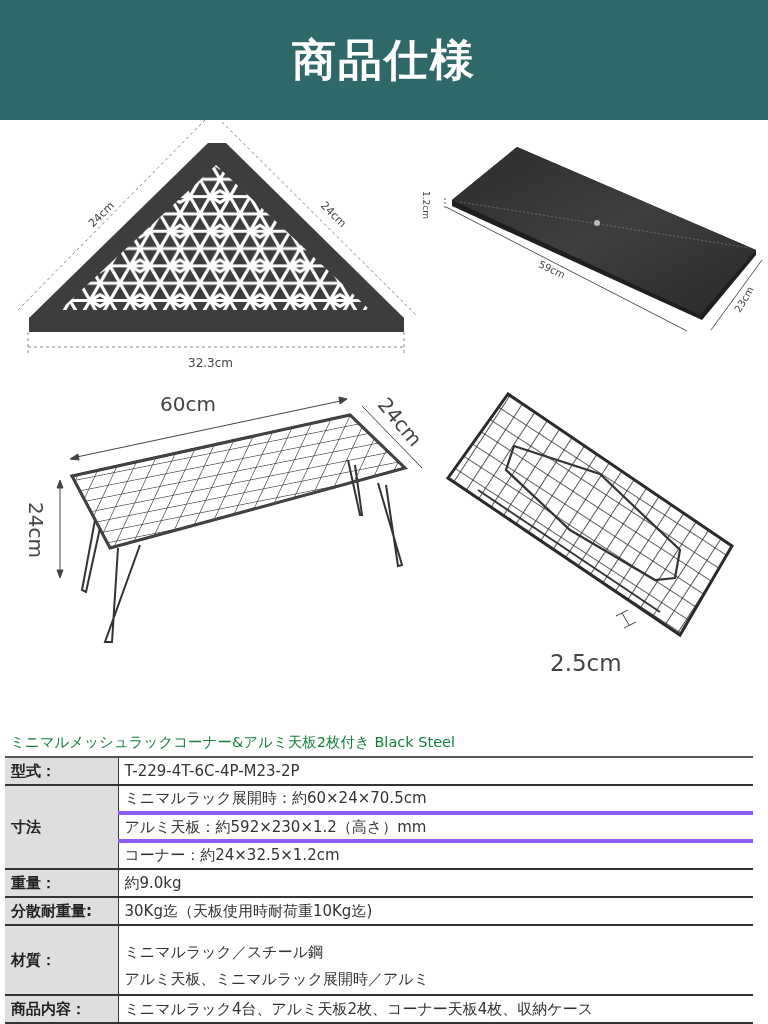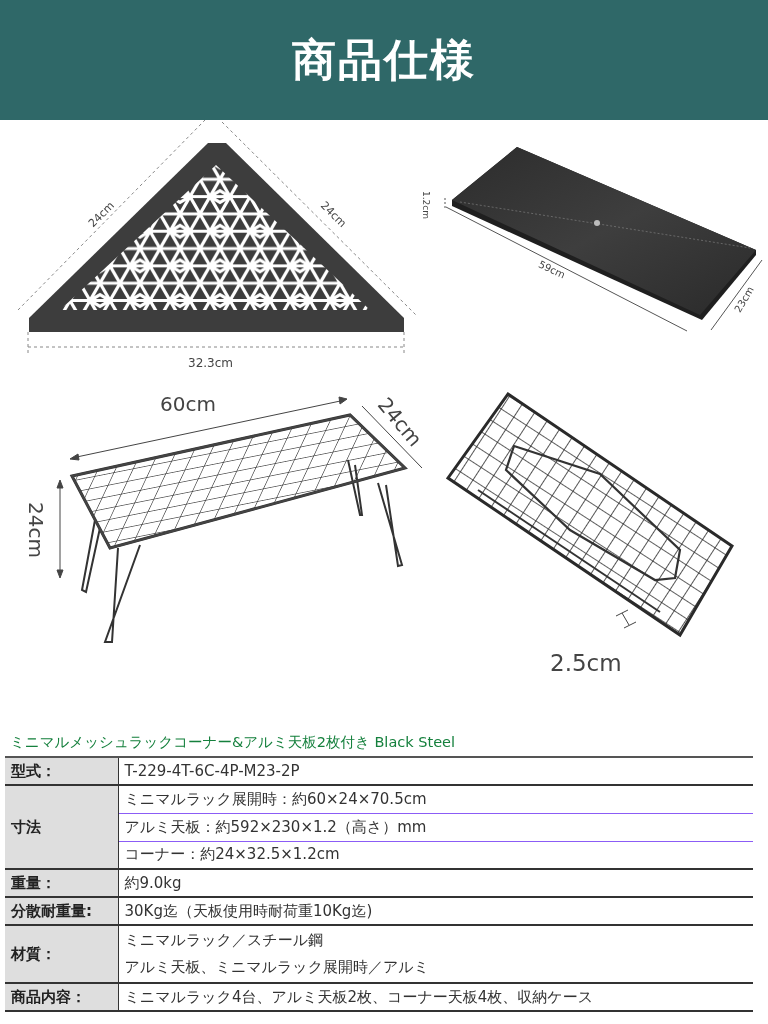--- a/index.html
+++ b/index.html
@@ -27,22 +27,22 @@
     position: absolute; left: 5px; top: 756px; width: 748px;
     border-collapse: collapse; font-family: "DejaVu Sans", sans-serif;
   }
   table.spec td { border-bottom: 2px solid #333; height: 28px; font-size: 15px; padding: 0 6px; vertical-align: middle; }
   table.spec tr:first-child td { border-top: 2px solid #555; }
   table.spec td.label {
     width: 113px; background: #dedede; font-weight: bold; font-size: 15px; color: #222;
     border-right: 1px solid #333;
   }
   table.spec td.value { color: #333; }
-  table.spec td.sub { border-bottom: 1px solid #8b5cf6; }
-  table.spec td.multi { line-height: 27px; padding-top: 1px; padding-bottom: 1px; }
+  table.spec td.sub { border-bottom: 4px solid #8b5cf6; }
+  table.spec td.multi { line-height: 27px; padding-top: 13px; padding-bottom: 1px; }
 </style>
 </head>
 <body>
 
 <div class="header">
   <div class="header-title">商品仕様</div>
 </div>
 
 <div class="figure" style="left:0; top:110px; width:420px; height:270px;">
   <svg width="420" height="270" viewBox="0 0 420 270">

